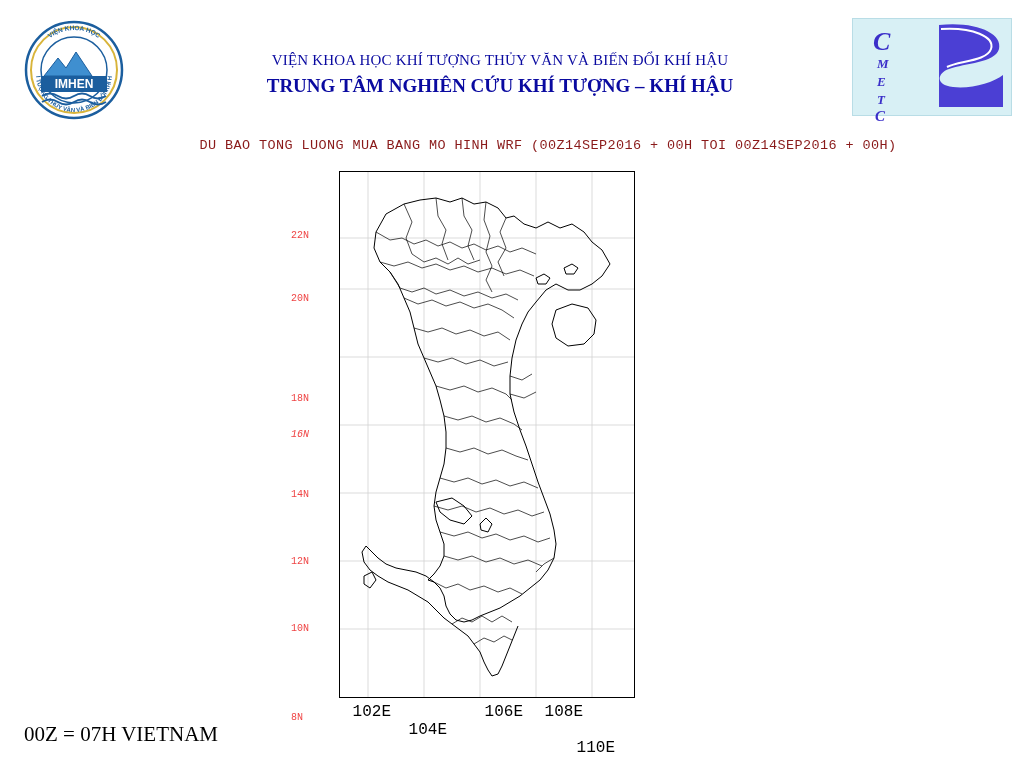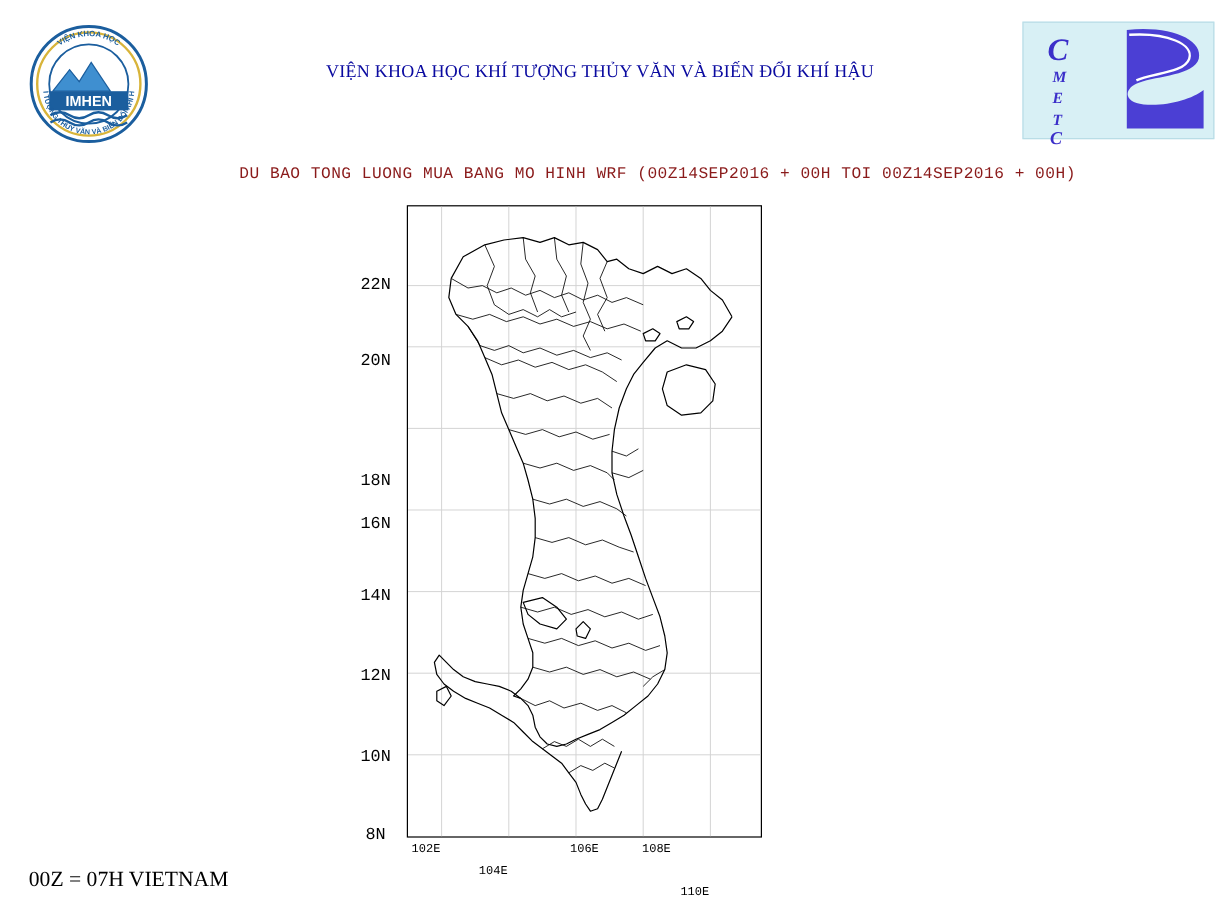--- a/index.html
+++ b/index.html
@@ -95,42 +95,42 @@
     width: 296px; height: 527px;
     border: 1px solid #000000;
     background: #ffffff;
     box-sizing: border-box;
   }
   #map-svg { display:block; width: 294px; height: 525px; }
 
   .ytick-label {
     position: absolute;
     font-family: "Liberation Mono", monospace;
-    font-size: 14px;
-    color: #000000;
-    text-align: center;
+    font-size: 10px;
+    color: #ef4444;
+    text-align: left;
     width: 44px;
     left: 291px;
   }
   .xtick-label {
     position: absolute;
     font-family: "Liberation Mono", monospace;
-    font-size: 10px;
+    font-size: 16px;
     color: #000;
-    text-align: left;
+    text-align: right;
     width: 48px;
     top: 703px;
   }
 
   
   #footer-note {
     position: absolute;
     left: 24px; top: 722px;
     font-family: "Liberation Serif", serif;
-    font-size: 18px;
+    font-size: 21px;
     color: #000;
   }
 </style>
 </head>
 <body>
 
 <div id="header">
 
   <div id="logo-imhen">
     <svg width="120" height="104" viewBox="0 0 120 104">
@@ -148,20 +148,21 @@
       <path id="arcTop" d="M20 52 a40 40 0 0 1 80 0" fill="none"></path>
       <path id="arcBottom" d="M22 56 a38 38 0 0 0 76 0" fill="none"></path>
       <text font-family="Liberation Sans, sans-serif" font-size="6" fill="#1b5e9e" font-weight="bold">
         <textPath href="#arcBottom" startOffset="50%" text-anchor="middle">KHÍ TƯỢNG THỦY VĂN VÀ BIẾN ĐỔI KHÍ HẬU</textPath>
       </text>
     </svg>
   </div>
 
   <div id="header-titles">
     <div class="title-line1">VIỆN KHOA HỌC KHÍ TƯỢNG THỦY VĂN VÀ BIẾN ĐỔI KHÍ HẬU</div>
+    <div class="title-line2">TRUNG TÂM NGHIÊN CỨU KHÍ TƯỢNG – KHÍ HẬU</div>
   </div>
 
   <div id="logo-cmetc">
     <svg width="156" height="94" viewBox="0 0 156 94" style="position:absolute;left:0;top:0;">
       <path d="M86 6 C122 2, 150 14, 146 30 C142 44, 112 44, 96 50 C84 54, 82 66, 100 68 C118 70, 140 64, 150 56 L150 88 L86 88 Z" fill="#4b3fd4"></path>
       <path d="M88 10 C120 8, 142 18, 138 30 C134 42, 106 42, 94 48" fill="none" stroke="#ffffff" stroke-width="2"></path>
     </svg>
     <div class="cmetc-letters">
       <span class="cm-c1">C</span>
       <span class="cm-m">M</span>
@@ -249,25 +250,25 @@
       <path d="M170 204 L182 208 L192 202"></path>
       <path d="M170 222 L184 226 L196 220"></path>
       <path d="M214 386 L204 392 L196 400"></path>
     </g>
   </svg>
 </div>
 
 <div class="ytick-label" style="top:230px;">22N</div>
 <div class="ytick-label" style="top:293px;">20N</div>
 <div class="ytick-label" style="top:361px;margin-top:32px;">18N</div>
-<div class="ytick-label" style="top:429px;">16N</div>
+<div class="ytick-label" style="top:429px;font-style:italic;">16N</div>
 <div class="ytick-label" style="top:489px;font-family:Liberation Mono, monospace;">14N</div>
 <div class="ytick-label" style="top:556px;">12N</div>
 <div class="ytick-label" style="top:623px;">10N</div>
-<div class="ytick-label" style="top:688px;">8N</div>
+<div class="ytick-label" style="top:712px;">8N</div>
 
 <div class="xtick-label" style="left:343px;">102E</div>
 <div class="xtick-label" style="left:399px;margin-top:18px;">104E</div>
 <div class="xtick-label" style="left:475px;">106E</div>
 <div class="xtick-label" style="left:535px;font-family:Liberation Mono, monospace;">108E</div>
 <div class="xtick-label" style="left:567px;margin-top:36px;">110E</div>
 
 <div id="footer-note">00Z = 07H VIETNAM</div>
 
 </body></html>

